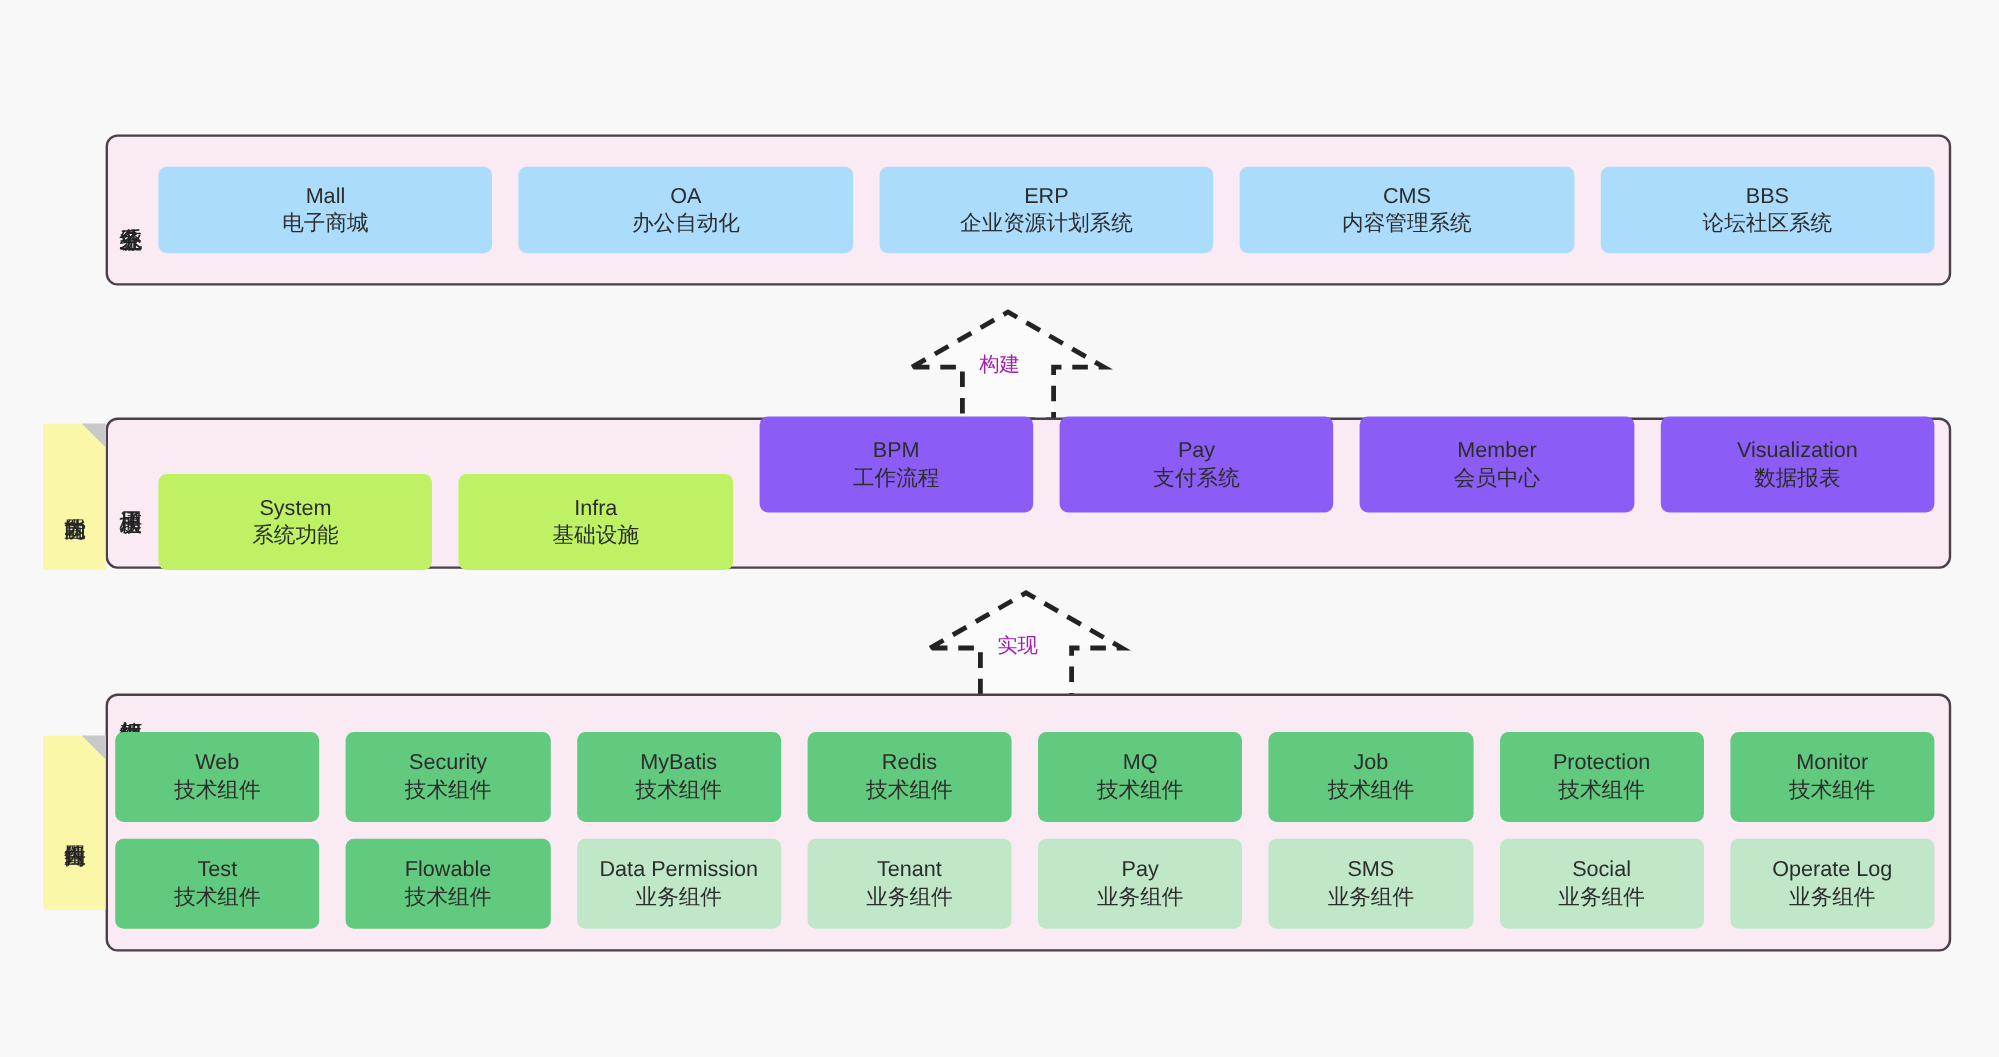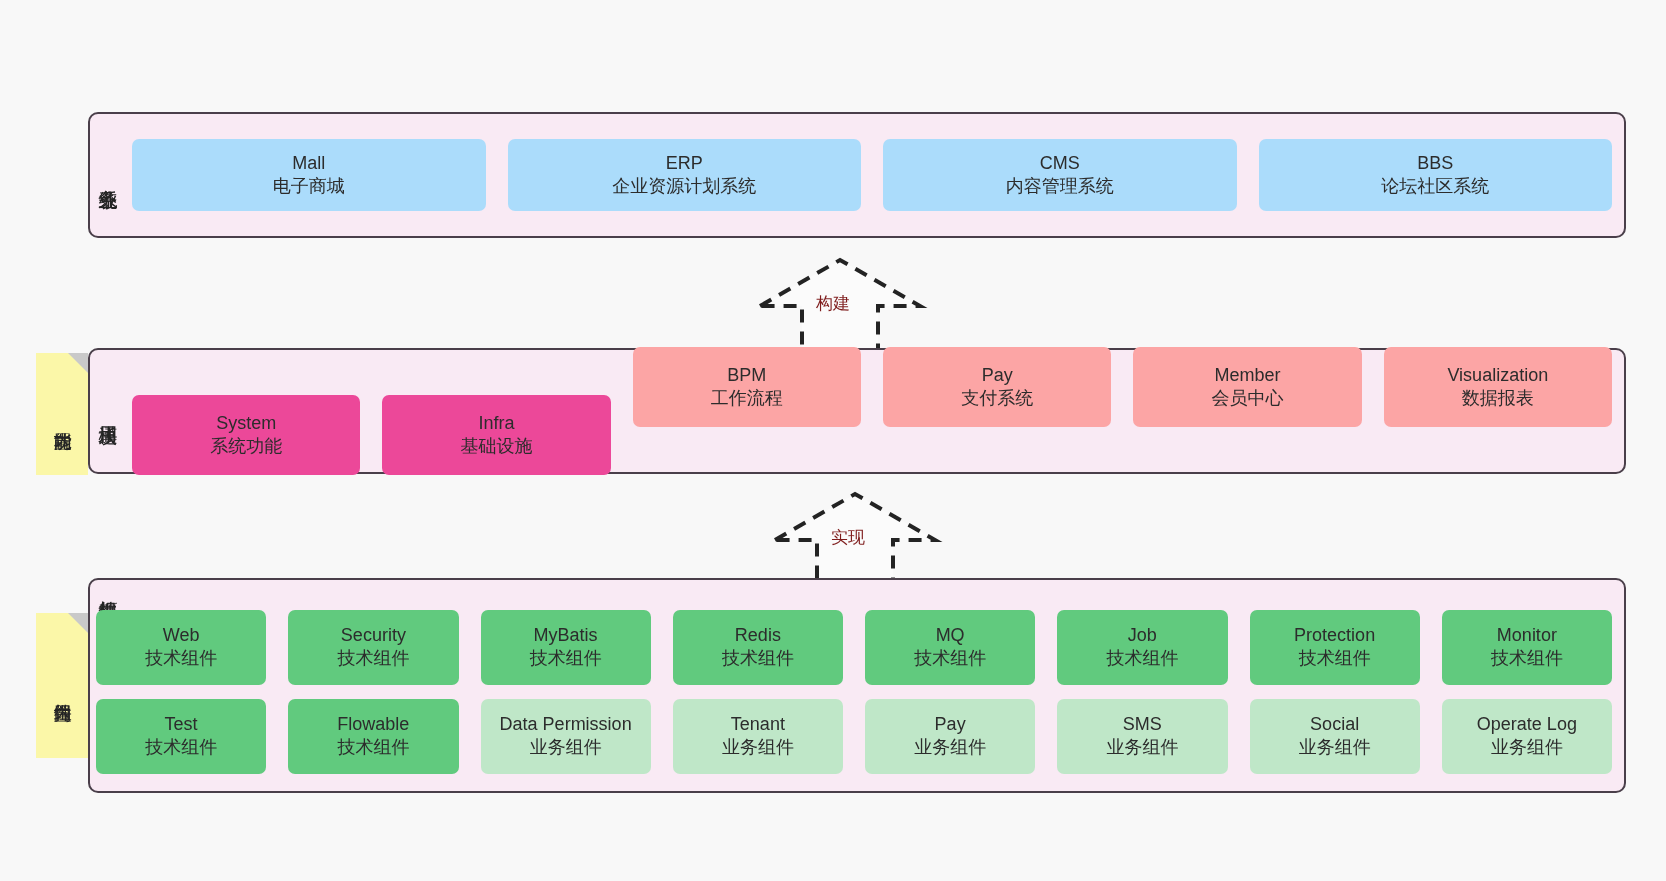--- a/index.html
+++ b/index.html
@@ -67,22 +67,22 @@
     font-size: 18px;
     color: #2c2c2c;
     line-height: 1.28;
     box-sizing: border-box;
     padding: 4px 2px;
   }
   .card .ln { display: block; }
 
   
   .c-blue       { background: #abdcfb; }
-  .c-red        { background: #ec4899; margin-top: 48px; }
-  .c-pink       { background: #fca5a5; }
+  .c-red        { background: #bef264; margin-top: 48px; }
+  .c-pink       { background: #8b5cf6; }
   .c-green      { background: #61ca7e; }
   .c-lightgreen { background: #bfe7c8; }
 
   
   #layer-business  { left: 88px;  top: 112px; width: 1538px; height: 126px; }
   #layer-common    { left: 88px;  top: 348px; width: 1538px; height: 126px; }
   #layer-framework { left: 88px;  top: 578px; width: 1538px; height: 215px; flex-direction: column; }
 
   #layer-business  .row .card { height: 72px; }
   #layer-common    .row .card { height: 80px; }
@@ -116,21 +116,21 @@
   #note-builtin-comp { left: 36px; top: 613px; width: 52px; height: 145px; }
 
   
   .connector {
     position: absolute;
   }
   .connector svg { display: block; overflow: visible; }
   .connector-label {
     position: absolute;
     font-size: 17px;
-    color: #7f1d1d;
+    color: #a21caf;
     background: transparent;
     white-space: nowrap;
   }
   #conn-build { left: 750px; top: 256px; width: 180px; height: 94px; }
   #conn-build .connector-label { left: 66px; top: 36px; }
   #conn-impl  { left: 765px; top: 490px; width: 180px; height: 94px; }
   #conn-impl  .connector-label { left: 66px; top: 36px; }
 </style>
 </head>
 <body>
@@ -140,20 +140,24 @@
   <div class="layer" id="layer-business">
     <div class="layer-title">业务系统</div>
     <div class="layer-body">
       <div class="row">
 
         <div class="card c-blue">
           <span class="ln">Mall</span>
           <span class="ln">电子商城</span>
         </div>
 
+        <div class="card c-blue">
+          <span class="ln">OA</span>
+          <span class="ln">办公自动化</span>
+        </div>
 
         <div class="card c-blue">
           <span class="ln">ERP</span>
           <span class="ln">企业资源计划系统</span>
         </div>
 
 
         <div class="card c-blue">
           <span class="ln">CMS</span>
           <span class="ln">内容管理系统</span>

